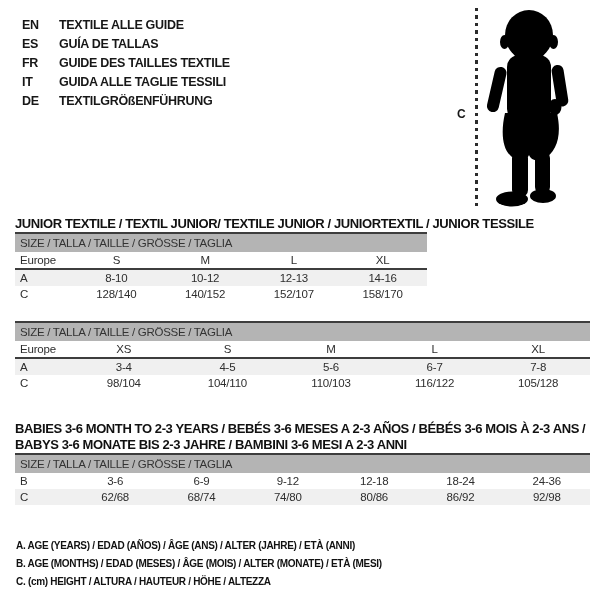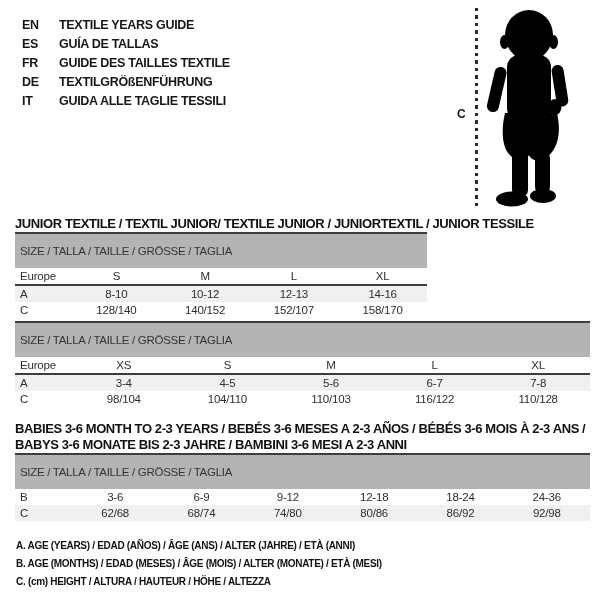--- a/index.html
+++ b/index.html
@@ -32,21 +32,21 @@
   .slot-children { top:321px; }
   .slot-babies   { top:421px; }
 
   .table-title { font-weight:bold; font-size:13px; letter-spacing:-0.4px;
     line-height:16px; white-space:nowrap; color:#111; }
   .table-title:last-of-type { margin-bottom:6px; }
 
   .size-table { border-top:2px solid #3d3d3d; width:575px; }
   .slot-junior .size-table { width:412px; }
 
-  .size-bar { background:#b4b4b4; height:34px; display:flex; align-items:center;
+  .size-bar { background:#b4b4b4; height:18px; display:flex; align-items:center;
     padding-left:5px; box-sizing:border-box;
     font-size:11.5px; letter-spacing:-0.3px; color:#333; }
 
   .size-row { display:flex; height:16px; align-items:center;
     font-size:11.5px; letter-spacing:-0.2px; color:#2e2e2e; }
   .size-row.shaded { background:#f0f0f0; }
   .size-row.bordered { border-bottom:2px solid #3d3d3d; }
   .row-label { flex:0 0 57px; padding-left:5px; box-sizing:border-box; }
   .cell { flex:1 1 0; text-align:center; }
 
@@ -54,37 +54,37 @@
   .footnotes { position:absolute; left:16px; top:537px; }
   .footnote { font-weight:bold; font-size:10px; letter-spacing:-0.3px;
     line-height:18px; white-space:nowrap; color:#111; }
 </style>
 </head>
 <body>
 
 <div class="lang-list">
     <div class="lang-row">
       <span class="lang-code">EN</span>
-      <span class="lang-text">TEXTILE YEARS GUIDE</span>
+      <span class="lang-text">TEXTILE ALLE GUIDE</span>
     </div>
     <div class="lang-row">
       <span class="lang-code">ES</span>
       <span class="lang-text">GUÍA DE TALLAS</span>
     </div>
     <div class="lang-row">
       <span class="lang-code">FR</span>
       <span class="lang-text">GUIDE DES TAILLES TEXTILE</span>
     </div>
     <div class="lang-row">
+      <span class="lang-code">IT</span>
+      <span class="lang-text">GUIDA ALLE TAGLIE TESSILI</span>
+    </div>
+    <div class="lang-row">
       <span class="lang-code">DE</span>
       <span class="lang-text">TEXTILGRÖßENFÜHRUNG</span>
-    </div>
-    <div class="lang-row">
-      <span class="lang-code">IT</span>
-      <span class="lang-text">GUIDA ALLE TAGLIE TESSILI</span>
     </div>
   </div>
 
 <div class="figure-area">
   <span class="figure-label">C</span>
   <div class="dotted-line"></div>
   <svg class="silhouette" width="92" height="202" viewBox="0 0 92 202" xmlns="http://www.w3.org/2000/svg">
     <g fill="#000000">
 
       <ellipse cx="44" cy="26" rx="24" ry="25"></ellipse>
@@ -155,21 +155,21 @@
         <span class="cell">5-6</span>
         <span class="cell">6-7</span>
         <span class="cell">7-8</span>
       </div>
       <div class="size-row">
         <span class="row-label">C</span>
         <span class="cell">98/104</span>
         <span class="cell">104/110</span>
         <span class="cell">110/103</span>
         <span class="cell">116/122</span>
-        <span class="cell">110/128</span>
+        <span class="cell">105/128</span>
       </div>
     </div>
   </div>
 <div class="table-slot slot-babies">
     <div class="table-title">BABIES 3-6 MONTH TO 2-3 YEARS / BEBÉS 3-6 MESES A 2-3 AÑOS / BÉBÉS 3-6 MOIS À 2-3 ANS /</div>
     <div class="table-title">BABYS 3-6 MONATE BIS 2-3 JAHRE / BAMBINI 3-6 MESI A 2-3 ANNI</div>
     <div class="size-table">
       <div class="size-bar">SIZE / TALLA / TAILLE / GRÖSSE / TAGLIA</div>
       <div class="size-row">
         <span class="row-label">B</span>

